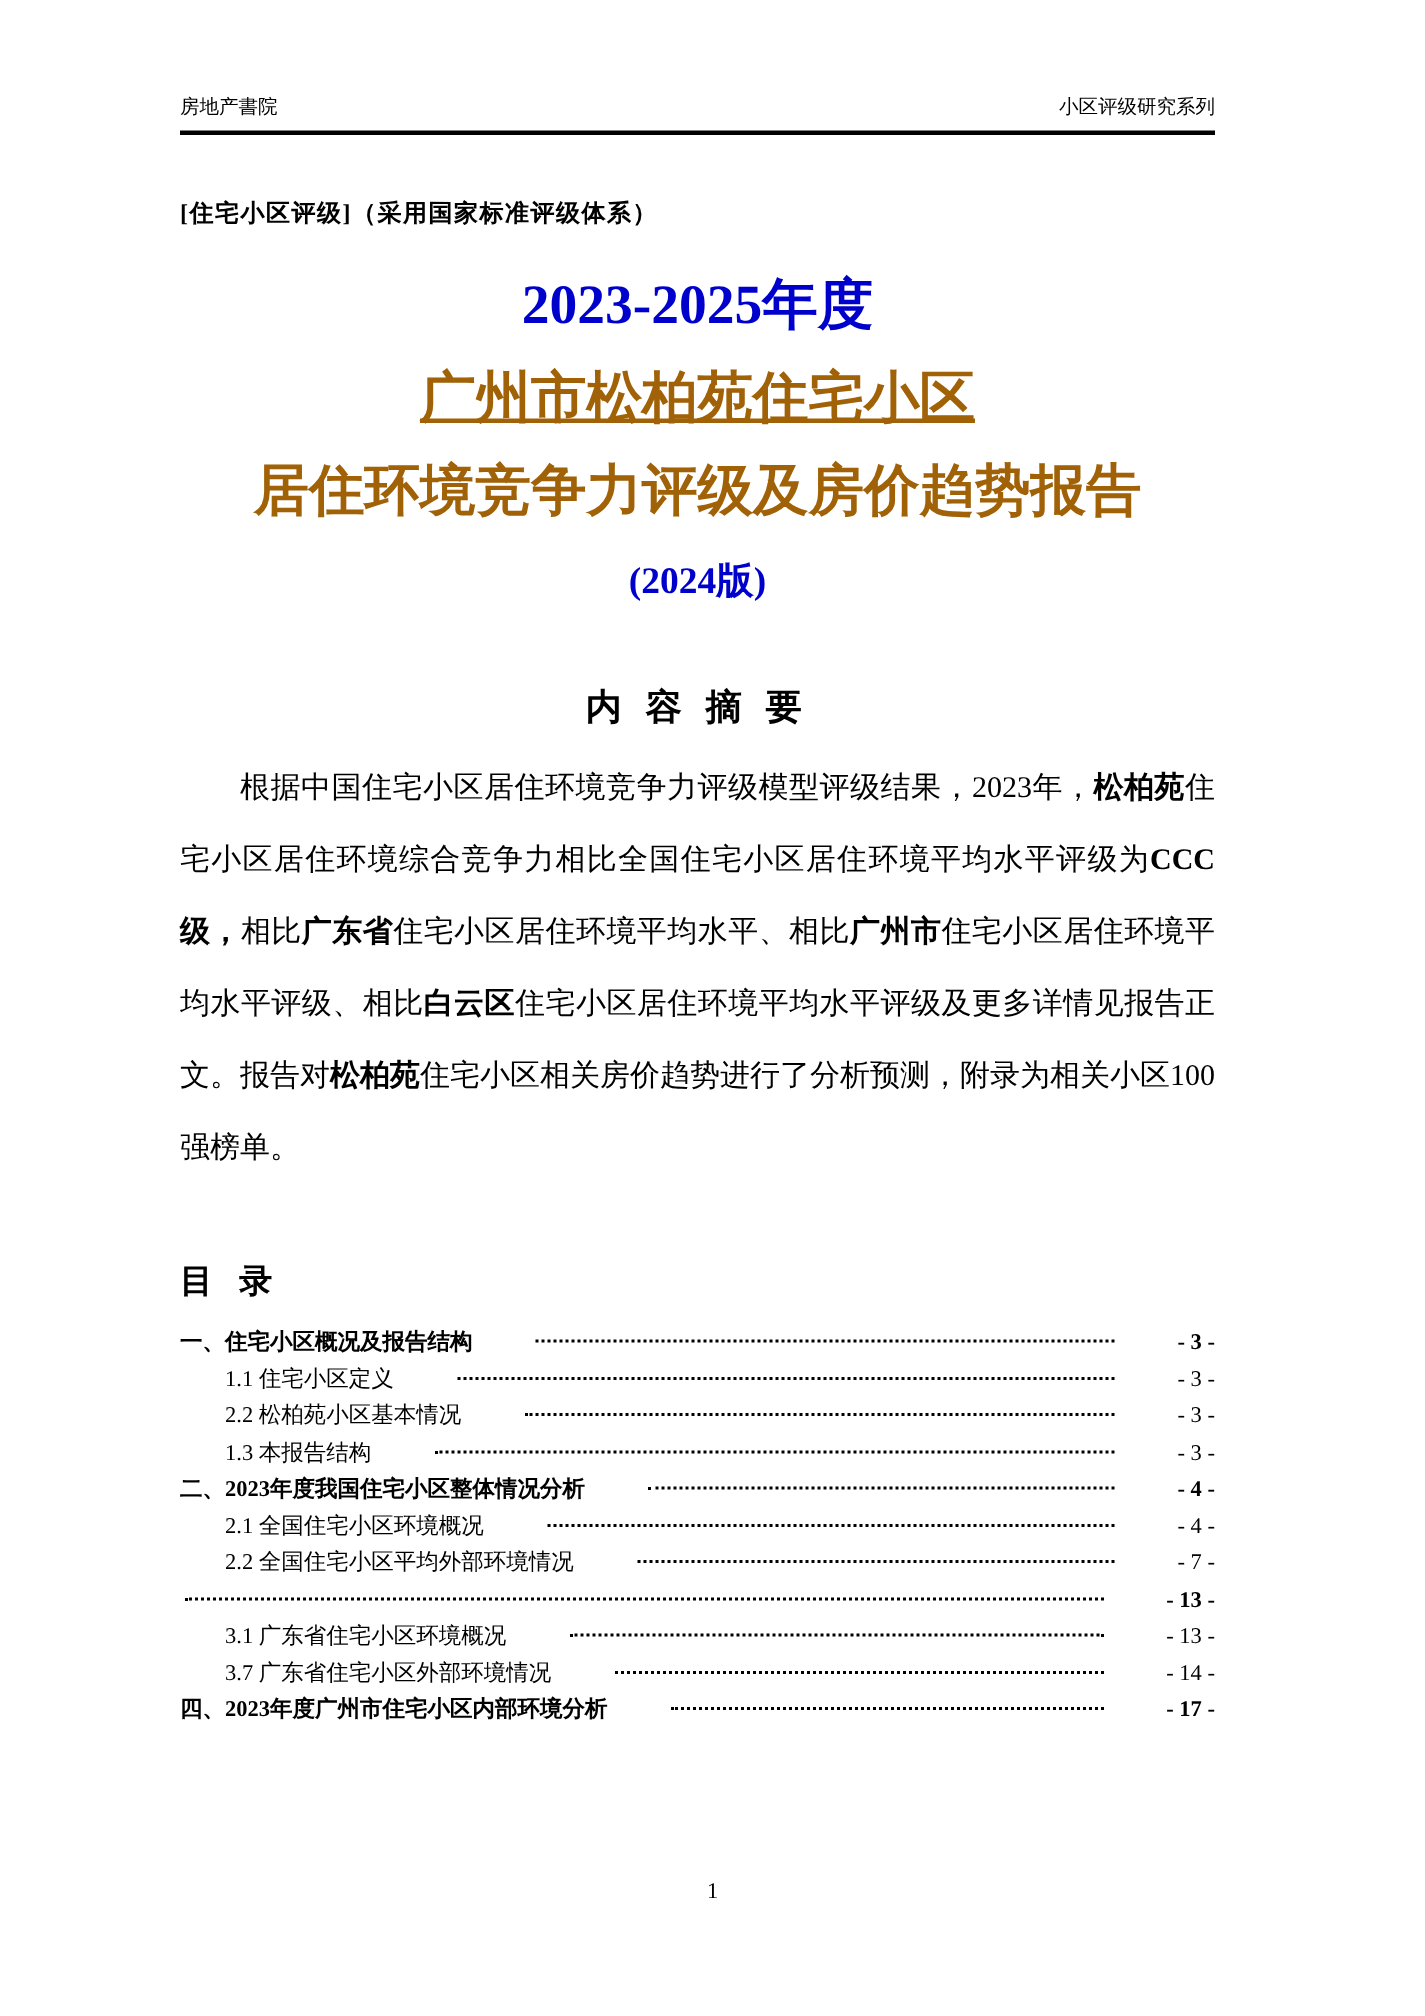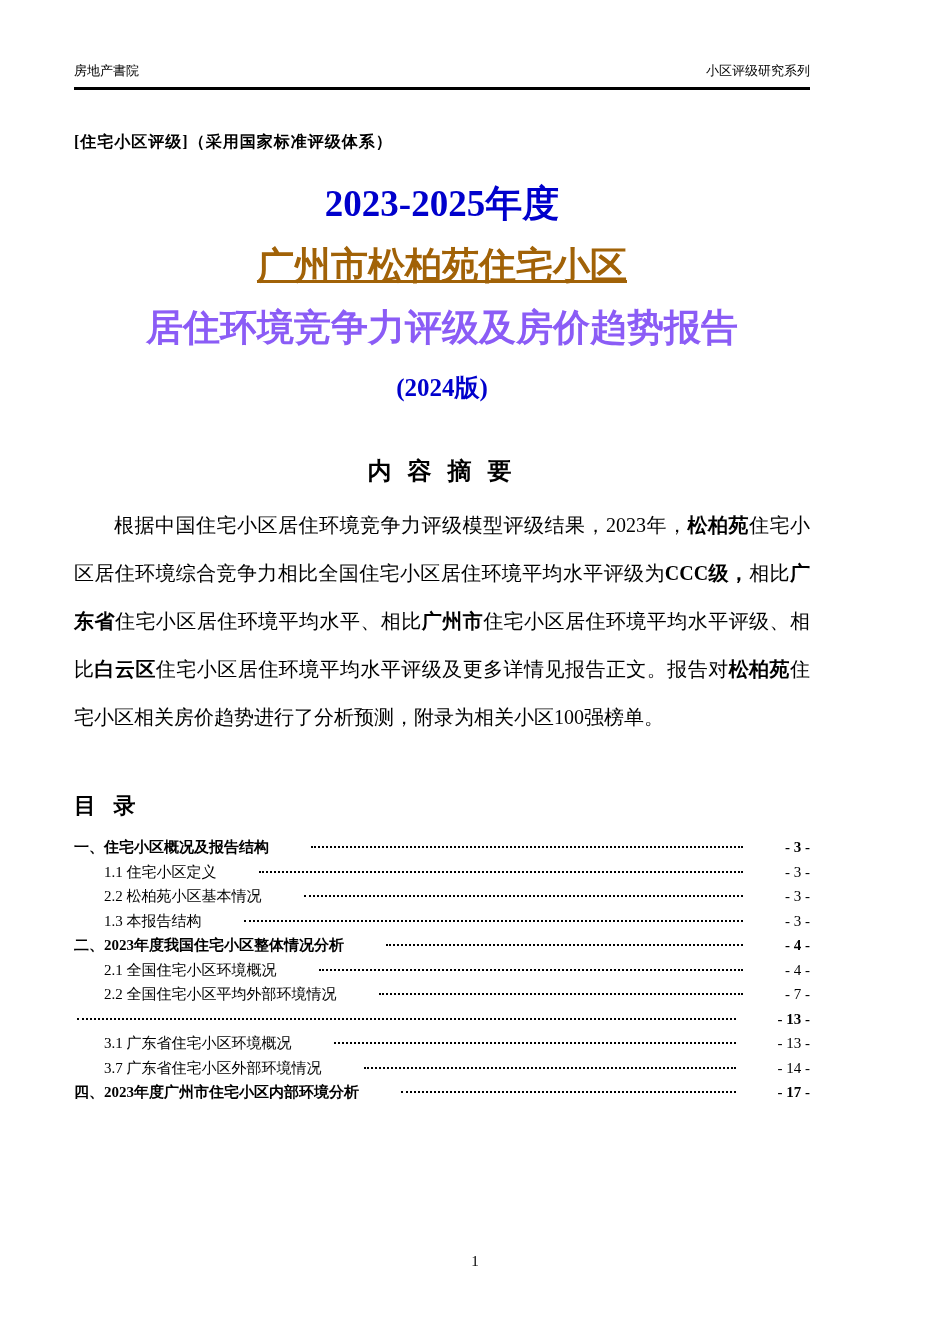--- a/index.html
+++ b/index.html
@@ -9,21 +9,21 @@
     background: #ffffff;
     color: #000;
     font-family: "Liberation Serif", "DejaVu Serif", serif;
     position: relative;
     overflow: hidden;
   }
   .page {
     box-sizing: border-box;
     width: 950px;
     height: 1344px;
-    padding: 62px 140px 0 74px;
+    padding: 62px 140px 0 120px;
     position: relative;
   }
   .header-bar {
     display: flex;
     justify-content: space-between;
     align-items: flex-end;
     font-size: 13px;
     padding-bottom: 7px;
     border-bottom: 3px solid #000;
   }
@@ -107,21 +107,21 @@
   <div class="header-bar">
     <span>房地产書院</span>
     <span>小区评级研究系列</span>
   </div>
 
   <div class="doc-tag">[住宅小区评级]（采用国家标准评级体系）</div>
 
   <div class="title-block">
     <div class="title-line" style="color: rgb(0, 0, 204);">2023-2025年度</div>
     <div class="title-line" style="color: #a16207; text-decoration: underline;">广州市松柏苑住宅小区</div>
-    <div class="title-line" style="color: #8b5cf6;">居住环境竞争力评级及房价趋势报告</div>
+    <div class="title-line" style="color: #a16207;">居住环境竞争力评级及房价趋势报告</div>
     <div class="title-edition" style="color: rgb(0, 0, 204);">(2024版)</div>
   </div>
 
   <h2 class="summary-heading">内 容 摘 要</h2>
 
   <p class="summary-paragraph"><span>根据中国住宅小区居住环境竞争力评级模型评级结果，2023年，</span><span class="bold">松柏苑</span><span>住宅小区居住环境综合竞争力相比全国住宅小区居住环境平均水平评级为</span><span class="bold">CCC级，</span><span>相比</span><span class="bold">广东省</span><span>住宅小区居住环境平均水平、相比</span><span class="bold">广州市</span><span>住宅小区居住环境平均水平评级、相比</span><span class="bold">白云区</span><span>住宅小区居住环境平均水平评级及更多详情见报告正文。报告对</span><span class="bold">松柏苑</span><span>住宅小区相关房价趋势进行了分析预测，附录为相关小区100强榜单。</span></p>
 
   <h3 class="toc-heading">目 录</h3>
 
   <div class="toc-list">

